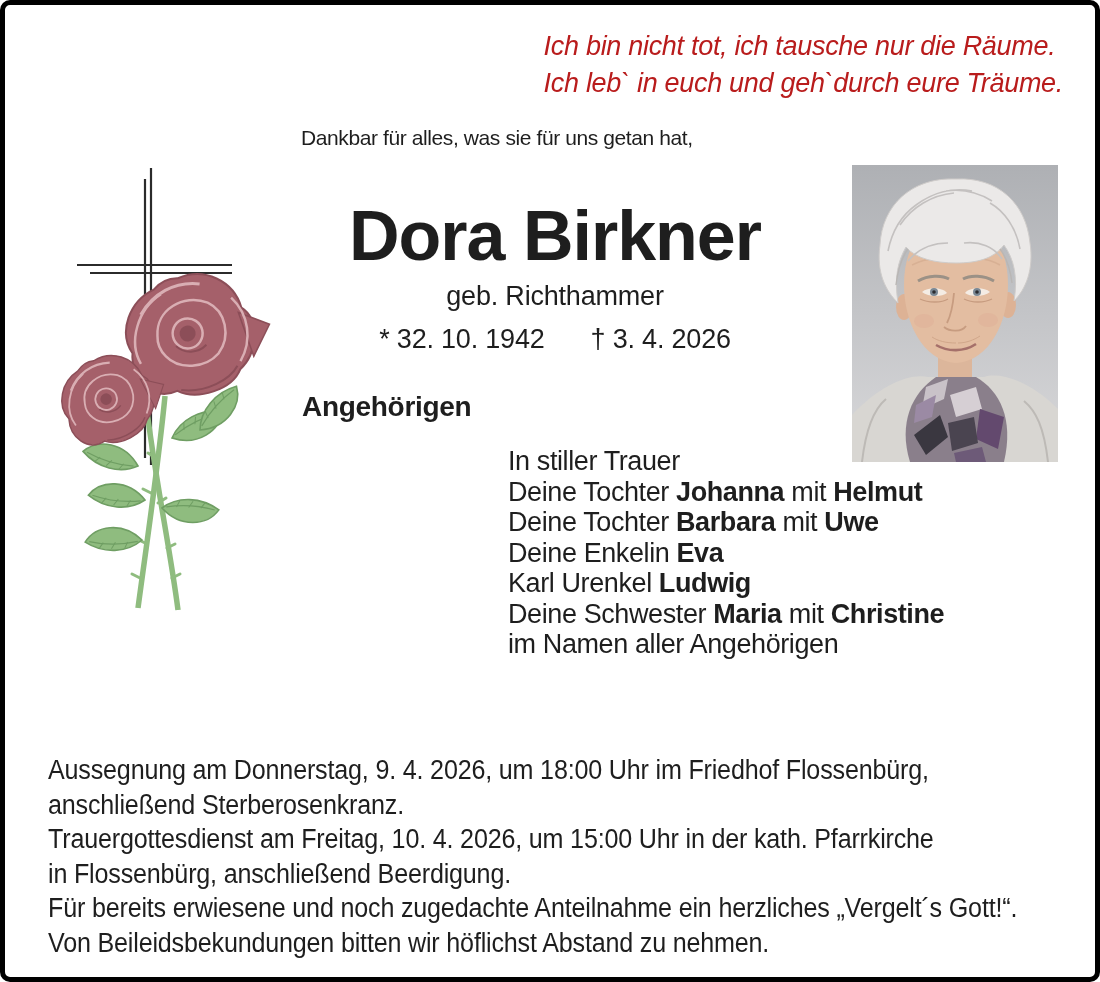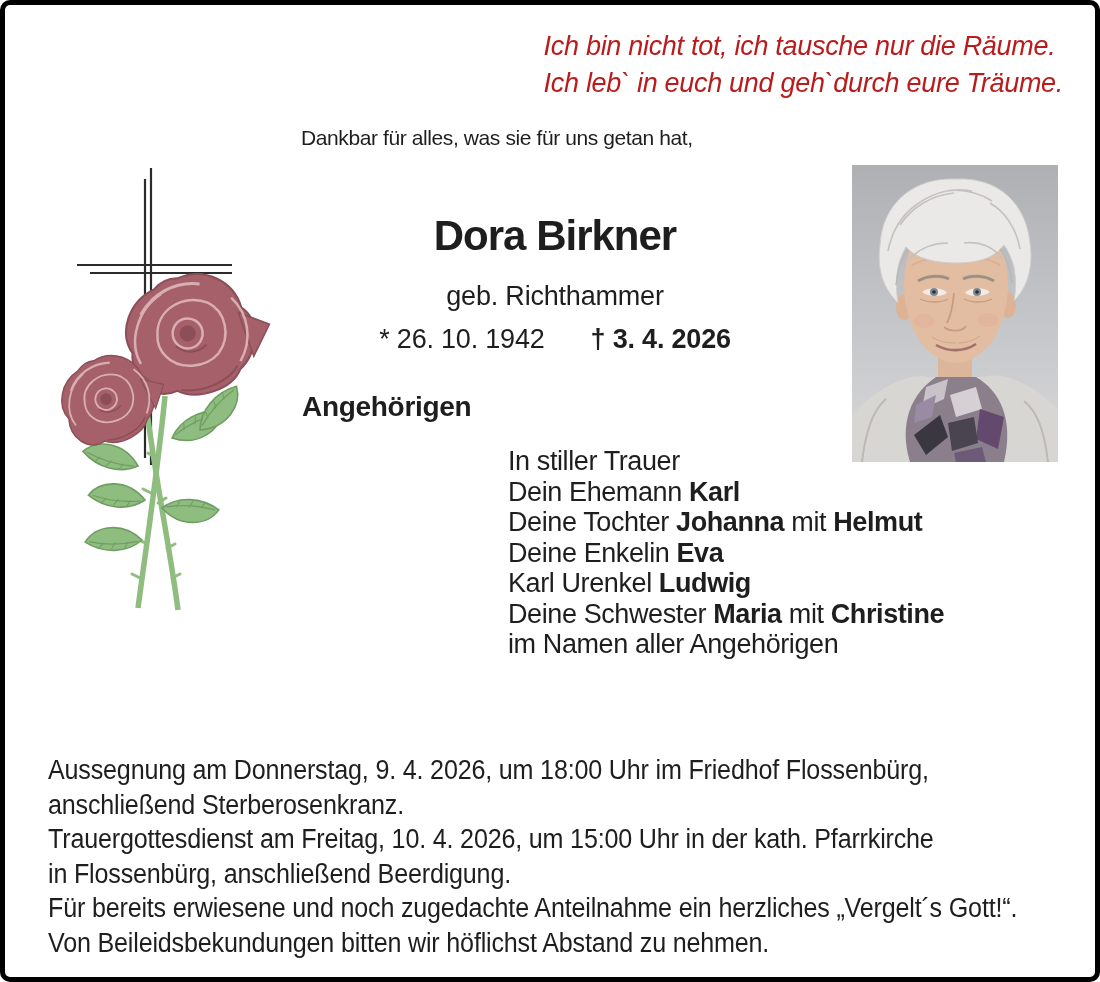--- a/index.html
+++ b/index.html
@@ -5,24 +5,24 @@
   html,body{margin:0;padding:0;overflow:hidden;}
   body{
     width:1100px;height:982px;position:relative;background:#ffffff;
     border:5px solid #000;border-radius:10px;box-sizing:border-box;
     font-family:"Liberation Sans",sans-serif;color:#1e1e1e;
   }
   .quote{position:absolute;top:23px;right:32px;font-style:italic;font-size:27px;
          line-height:37px;letter-spacing:-0.3px;text-align:left;color:#b91c1c;}
   .intro{position:absolute;left:296px;top:113px;font-size:21px;line-height:40px;letter-spacing:-0.4px;}
   .center-block{position:absolute;left:295px;top:198px;width:510px;text-align:center;}
-  .name{font-size:42px;font-weight:700;letter-spacing:-1px;line-height:66px;}
+  .name{font-size:70px;font-weight:700;letter-spacing:-1px;line-height:66px;}
   .maiden{font-size:27px;margin-top:12px;letter-spacing:-0.2px;}
   .dates{font-size:27px;margin-top:12px;letter-spacing:-0.2px;}
-  .dates .death{margin-left:46px;font-weight:bold;}
+  .dates .death{margin-left:46px;}
   .place{position:absolute;left:297px;top:386px;font-size:28px;font-weight:700;letter-spacing:-0.3px;}
   .cross-roses{position:absolute;left:45px;top:143px;width:250px;height:470px;}
   .portrait{position:absolute;left:847px;top:160px;width:206px;height:297px;}
   .mourners{position:absolute;left:503px;top:441px;font-size:27px;line-height:30.5px;letter-spacing:-0.4px;}
   .footer{position:absolute;left:43px;top:748px;width:1110px;font-size:27px;line-height:34.5px;
           letter-spacing:-0.2px;transform:scaleX(0.93);transform-origin:left top;}
   .b{font-weight:700;}
 </style>
 </head>
 <body>
@@ -86,21 +86,21 @@
 </svg>
 
 <div class="intro">
   <div>Dankbar für alles, was sie für uns getan hat,</div>
 </div>
 
 <div class="center-block">
   <div class="name">Dora Birkner</div>
   <div class="maiden">geb. Richthammer</div>
   <div class="dates">
-    <span>* 26. 10. 1942</span><span class="death">† 3. 4. 2026</span>
+    <span>* 32. 10. 1942</span><span class="death">† 3. 4. 2026</span>
   </div>
 </div>
 
 <div class="place">Angehörigen</div>
 
 <svg class="portrait" viewBox="0 0 206 297">
   <defs>
     <linearGradient id="pbg" x1="0" y1="0" x2="0" y2="1">
       <stop offset="0" stop-color="#aeb0b4"></stop>
         <stop offset="1" stop-color="#d9d9db"></stop>
@@ -153,22 +153,22 @@
   <ellipse cx="136" cy="155" rx="10" ry="7" fill="#dda892" opacity="0.35"></ellipse>
 
   <path d="M104,14 C60,12 30,40 28,80 C24,108 34,126 46,138 C42,112 46,96 54,82 C64,94 84,98 104,98 C124,98 142,94 152,80 C162,94 166,112 162,136 C174,124 182,104 178,78 C174,38 146,12 104,14 Z" fill="#ebe9e8" stroke="#cfccca" stroke-width="1"></path>
   <path d="M48,60 C60,42 80,30 102,28 M64,40 C80,28 100,22 120,26 M140,36 C124,26 108,24 94,26 M36,86 C40,66 50,50 64,40 M168,84 C164,62 152,46 138,38 M56,96 C66,84 80,78 96,78 M150,94 C142,82 128,76 112,78" stroke="#c4c1c0" stroke-width="1.6" fill="none"></path>
   <path d="M44,120 C46,104 50,92 56,84 M160,118 C158,102 154,92 148,84" stroke="#b9b6b4" stroke-width="1.4" fill="none"></path>
 </svg>
 
 <div class="mourners">
   <div>In stiller Trauer</div>
   <div>
-      <div><span>Dein Ehemann </span><span class="b">Karl</span></div>
       <div><span>Deine Tochter </span><span class="b">Johanna</span><span> mit </span><span class="b">Helmut</span></div>
+      <div><span>Deine Tochter </span><span class="b">Barbara</span><span> mit </span><span class="b">Uwe</span></div>
       <div><span>Deine Enkelin </span><span class="b">Eva</span></div>
       <div><span>Karl Urenkel </span><span class="b">Ludwig</span></div>
       <div><span>Deine Schwester </span><span class="b">Maria</span><span> mit </span><span class="b">Christine</span></div>
     </div>
   <div>im Namen aller Angehörigen</div>
 </div>
 
 <div class="footer">
   <div>
       <div>Aussegnung am Donnerstag, 9. 4. 2026, um 18:00 Uhr im Friedhof Flossenbürg,</div>

